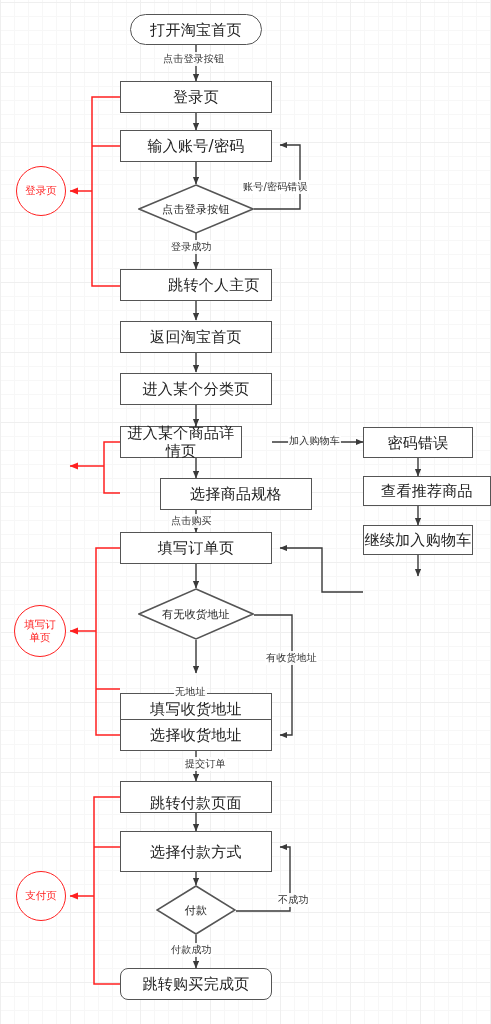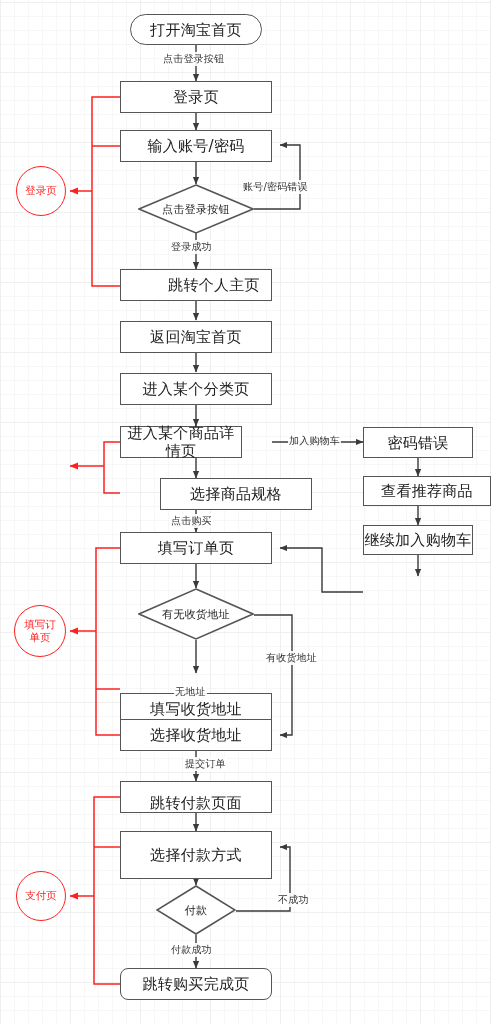--- a/index.html
+++ b/index.html
@@ -226,21 +226,21 @@
   </div>
 
   <div class="node" style="left:120px;top:719px;width:152px;height:32px;">
     <span>选择收货地址</span>
   </div>
 
   <div class="node" style="left:120px;top:781px;width:152px;height:32px;align-items:flex-end;">
     <span>跳转付款页面</span>
   </div>
 
-  <div class="node" style="left:120px;top:831px;width:152px;height:48px;">
+  <div class="node" style="left:120px;top:831px;width:152px;height:41px;">
     <span>选择付款方式</span>
   </div>
 
   <div class="diamond" style="left:156px;top:885px;width:80px;height:50px;">
     <svg width="80" height="50" viewBox="0 0 80 50" xmlns="http://www.w3.org/2000/svg">
       <polygon points="40,1 79,25 40,49 1,25" fill="#ffffff" stroke="#555555" stroke-width="1.6"></polygon>
     </svg>
     <span class="dtxt">付款</span>
   </div>
 

